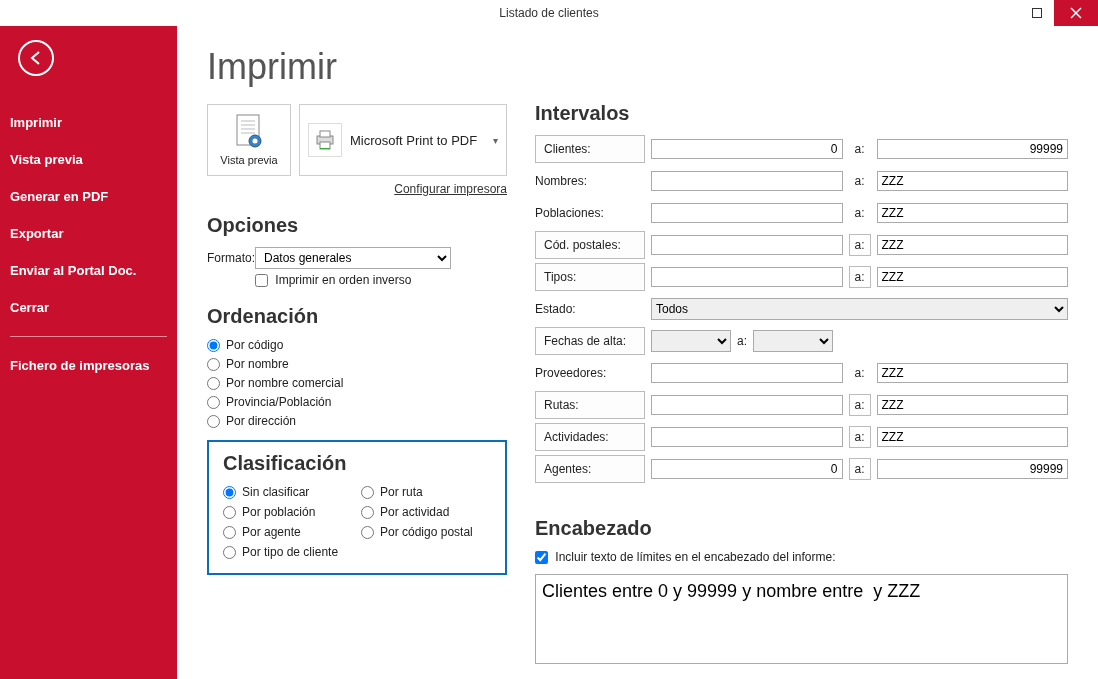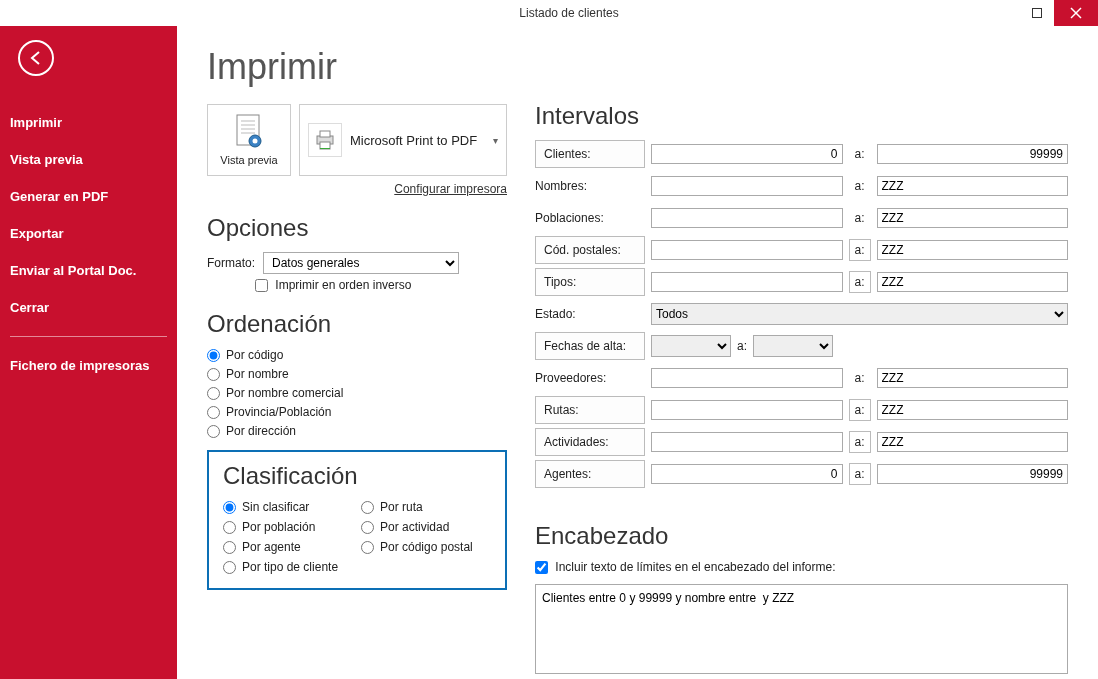--- a/index.html
+++ b/index.html
@@ -1,53 +1,53 @@
 <!DOCTYPE html>
 <html><head>
 <meta charset="utf-8">
 <style>
   * { box-sizing: border-box; }
   html, body { margin:0; padding:0; font-family: "Segoe UI", Tahoma, sans-serif; font-size:13px; color:#222; }
   body { width:1098px; height:679px; overflow:hidden; background:#fff; }
 
   
   .titlebar { height:26px; display:flex; align-items:center; position:relative; background:#fff; border-bottom:1px solid #fff;}
-  .titlebar .title { position:absolute; left:50%; transform:translateX(-50%); font-size:12px; color:#333;margin-left:20px;}
+  .titlebar .title { position:absolute; left:50%; transform:translateX(-50%); font-size:12px; color:#333;}
   .titlebar .wincontrols { position:absolute; right:0; top:0; height:26px; display:flex;}
   .winbtn { width:34px; height:26px; display:flex; align-items:center; justify-content:center; font-size:12px; color:#333;}
   .winbtn.close { background:#C8102E; color:#fff; width:44px;}
   .winbtn svg { pointer-events:none;}
   
   
   .wrap { display:flex; height:653px;}
   .sidebar { width:177px; background:#C8102E; color:#fff; padding-top:14px;}
   .backbtn { width:36px; height:36px; border:2px solid #fff; border-radius:50%; margin-left:18px; display:flex; align-items:center; justify-content:center; margin-bottom:28px;}
   .sidenav { list-style:none; margin:0; padding:0;}
   .sidenav li { padding:11px 8px 11px 10px; font-size:13px; font-weight:bold;}
   .sidenav hr { border:none; border-top:1px solid rgba(255,255,255,0.5); margin:10px 10px;}
   
   .main { flex:1; padding:20px 30px 10px 30px; display:flex; gap:28px;}
   .col-left { width:300px; flex-shrink:0;}
   .col-right { flex:1;}
   
   h1 { font-size:36px; font-weight:300; color:#555; margin:0 0 16px 0;}
-  h2 { font-size:24px; font-weight:400; color:#333; margin:18px 0 10px 0;}
+  h2 { font-size:20px; font-weight:700; color:#333; margin:18px 0 10px 0;}
   
   
   .printer-row { display:flex; gap:8px; align-items:stretch;}
   .tile { border:1px solid #ccc; background:#fff; text-align:center; padding:6px 8px; display:flex; flex-direction:column; align-items:center; justify-content:center;}
   .tile.preview { width:84px; height:72px;}
   .tile.preview .lbl { font-size:11px; margin-top:2px;}
   .printer-select { border:1px solid #ccc; flex:1; height:72px; display:flex; align-items:center; padding:14px 8px; position:relative;}
   .printer-select .picon { width:34px; height:34px; border:1px solid #ddd; display:flex; align-items:center; justify-content:center; margin-right:8px; font-size:18px;}
   .printer-select .caret { position:absolute; right:8px; font-size:10px; color:#666;}
   .config-link { text-align:right; font-size:12px; text-decoration:underline; color:#333; margin-top:6px;}
   
   
-  .opt-row { display:flex; align-items:center; gap:8px; margin:4px 0;}
+  .opt-row { display:flex; align-items:center; gap:0; margin:4px 0;}
   .opt-row label { font-size:12px;}
   select.combo { height:22px; font-size:12px; border:1px solid #aaa; padding:1px 4px; background:#fff;}
   select.combo.format { width:196px;}
   input[type=checkbox]{ margin:0 4px 0 0; vertical-align:middle;}
   .chk-row { font-size:12px; margin-top:4px; padding-left:48px;}
   
   
   .radio-list div { font-size:12px; margin:5px 0; display:flex; align-items:center; gap:6px;}
   input[type=radio]{margin:0;}
   
@@ -67,21 +67,21 @@
   .intervals .a-lbl.btn { border:1px solid #bbb; height:22px; display:flex; align-items:center; justify-content:center; width:22px;}
   .intervals .narrow { width:90px;}
   .intervals .tiny { width:62px;}
   .intervals select { height:22px; border:1px solid #aaa; font-size:12px; width:100%;}
   .fullrow { grid-column: 2 / span 3;}
   .daterow { display:flex; align-items:center; gap:6px;}
   .daterow select { width:80px;}
   
   
   .enc-check { font-size:12px; margin:10px 0;}
-  textarea.enc { width:100%; height:90px; border:1px solid #aaa; font-size:12px; padding:6px; resize:none; font-family:inherit;}
+  textarea.enc { width:100%; height:90px; border:1px solid #aaa; font-size:18px; padding:6px; resize:none; font-family:inherit;}
   
   
   .doc-icon { width:32px; height:38px; }
 </style>
 </head>
 <body>
 
 <div class="titlebar">
   <div class="title">Listado de clientes</div>
   <div class="wincontrols">

